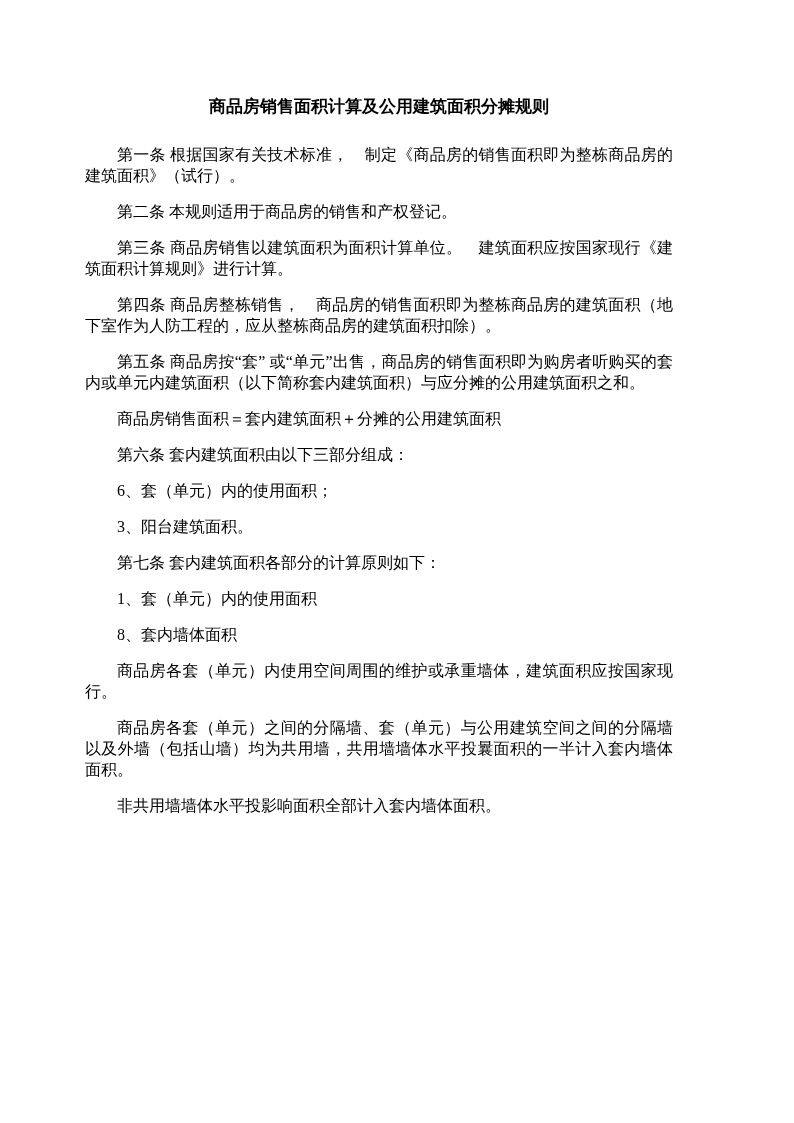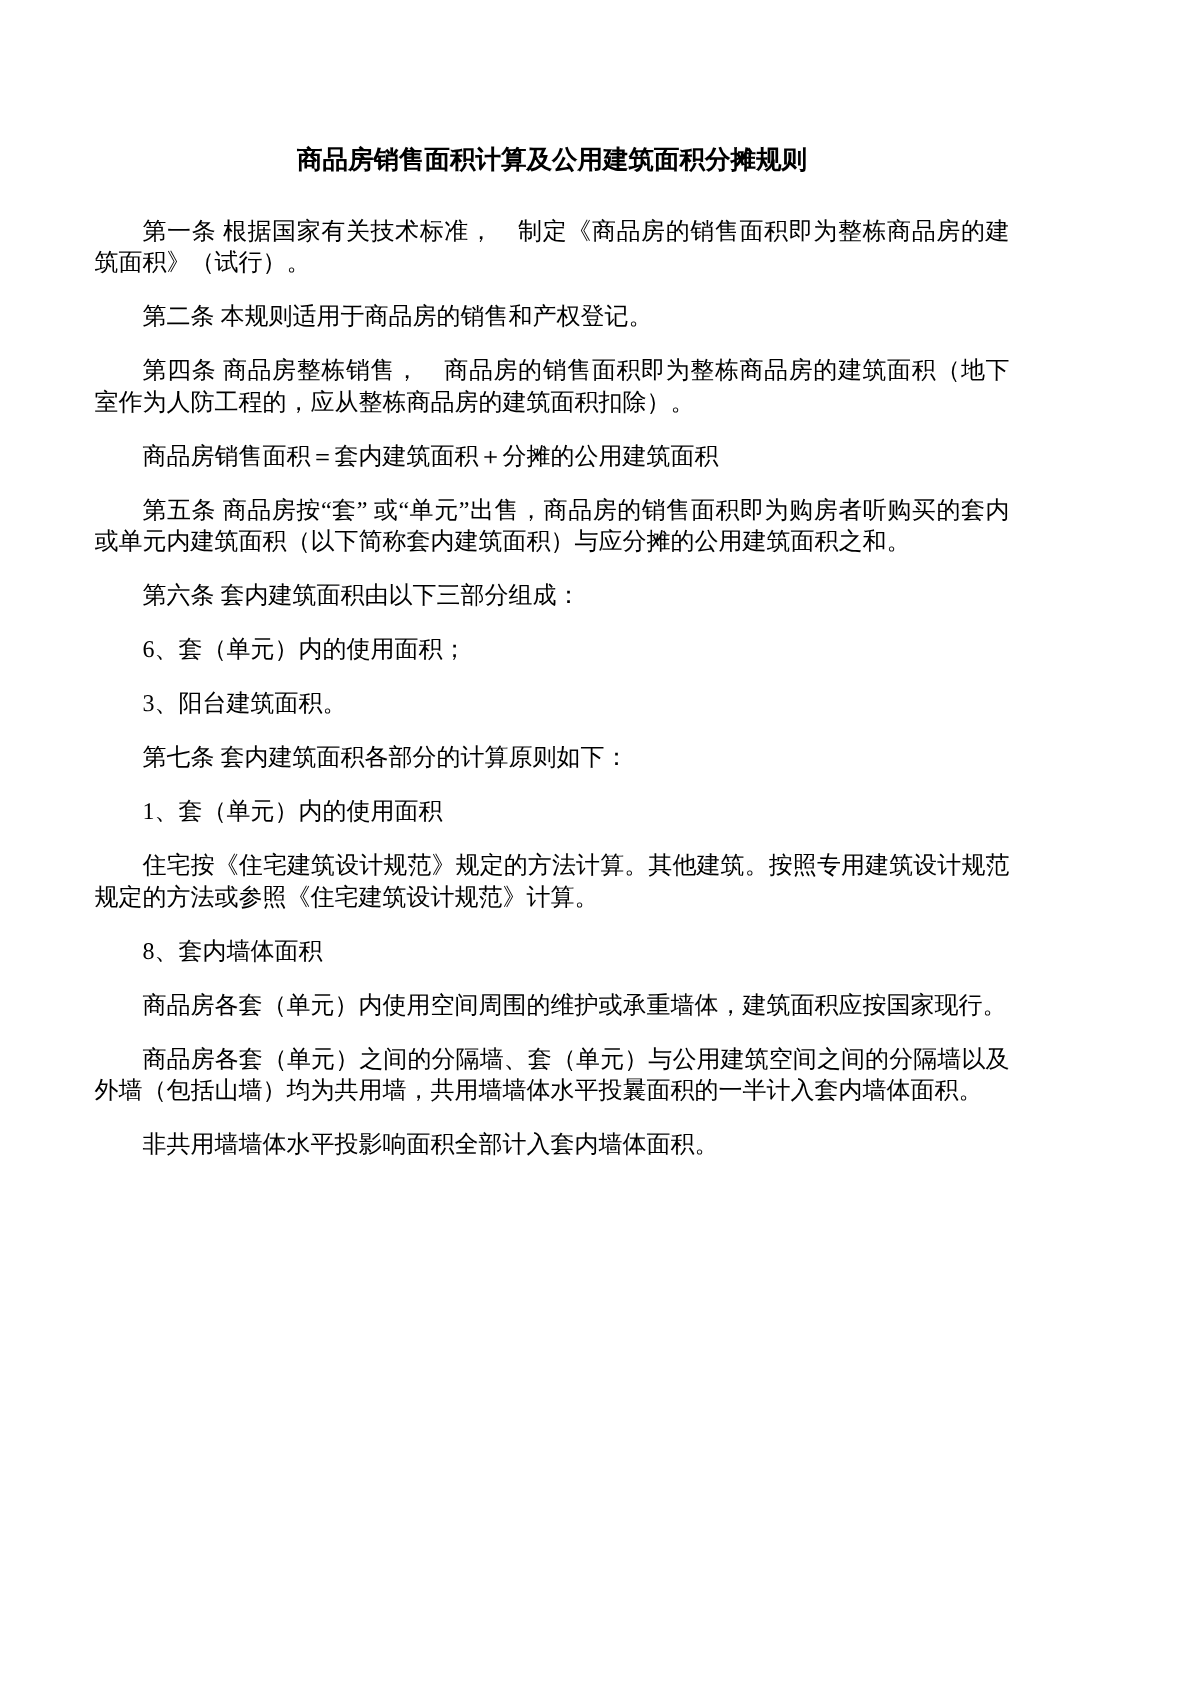--- a/index.html
+++ b/index.html
@@ -7,21 +7,21 @@
     padding: 0;
     background: #ffffff;
   }
   .page {
     position: relative;
     width: 794px;
     height: 1123px;
     margin: 0 auto;
     background: #ffffff;
     box-sizing: border-box;
-    padding: 96px 121px 0 63px;
+    padding: 96px 121px 0 85px;
     font-family: "Liberation Serif", "DejaVu Serif", serif;
     color: #000000;
     overflow: hidden;
   }
   .doc-title {
     font-size: 17px;
     font-weight: bold;
     line-height: 22px;
     text-align: center;
     margin: 0 0 26px 0;
@@ -39,26 +39,26 @@
   }
 </style>
 </head>
 <body>
 
 <div class="page">
   <h1 class="doc-title">商品房销售面积计算及公用建筑面积分摊规则</h1>
 
   <p class="para">第一条 根据国家有关技术标准，　制定《商品房的销售面积即为整栋商品房的建筑面积》（试行）。</p>
   <p class="para">第二条 本规则适用于商品房的销售和产权登记。</p>
+  <p class="para">第三条 商品房销售以建筑面积为面积计算单位。　建筑面积应按国家现行《建筑面积计算规则》进行计算。</p>
   <p class="para">第四条 商品房整栋销售，　商品房的销售面积即为整栋商品房的建筑面积（地下室作为人防工程的，应从整栋商品房的建筑面积扣除）。</p>
+  <p class="para">第五条 商品房按“套” 或“单元”出售，商品房的销售面积即为购房者听购买的套内或单元内建筑面积（以下简称套内建筑面积）与应分摊的公用建筑面积之和。</p>
   <p class="para">商品房销售面积＝套内建筑面积＋分摊的公用建筑面积</p>
-  <p class="para">第五条 商品房按“套” 或“单元”出售，商品房的销售面积即为购房者听购买的套内或单元内建筑面积（以下简称套内建筑面积）与应分摊的公用建筑面积之和。</p>
   <p class="para">第六条 套内建筑面积由以下三部分组成：</p>
   <p class="para">6、套（单元）内的使用面积；</p>
   <p class="para">3、阳台建筑面积。</p>
   <p class="para">第七条 套内建筑面积各部分的计算原则如下：</p>
   <p class="para">1、套（单元）内的使用面积</p>
-  <p class="para">住宅按《住宅建筑设计规范》规定的方法计算。其他建筑。按照专用建筑设计规范规定的方法或参照《住宅建筑设计规范》计算。</p>
   <p class="para">8、套内墙体面积</p>
   <p class="para">商品房各套（单元）内使用空间周围的维护或承重墙体，建筑面积应按国家现行。</p>
   <p class="para">商品房各套（单元）之间的分隔墙、套（单元）与公用建筑空间之间的分隔墙以及外墙（包括山墙）均为共用墙，共用墙墙体水平投曩面积的一半计入套内墙体面积。</p>
   <p class="para">非共用墙墙体水平投影响面积全部计入套内墙体面积。</p>
 </div>
 
 </body></html>

